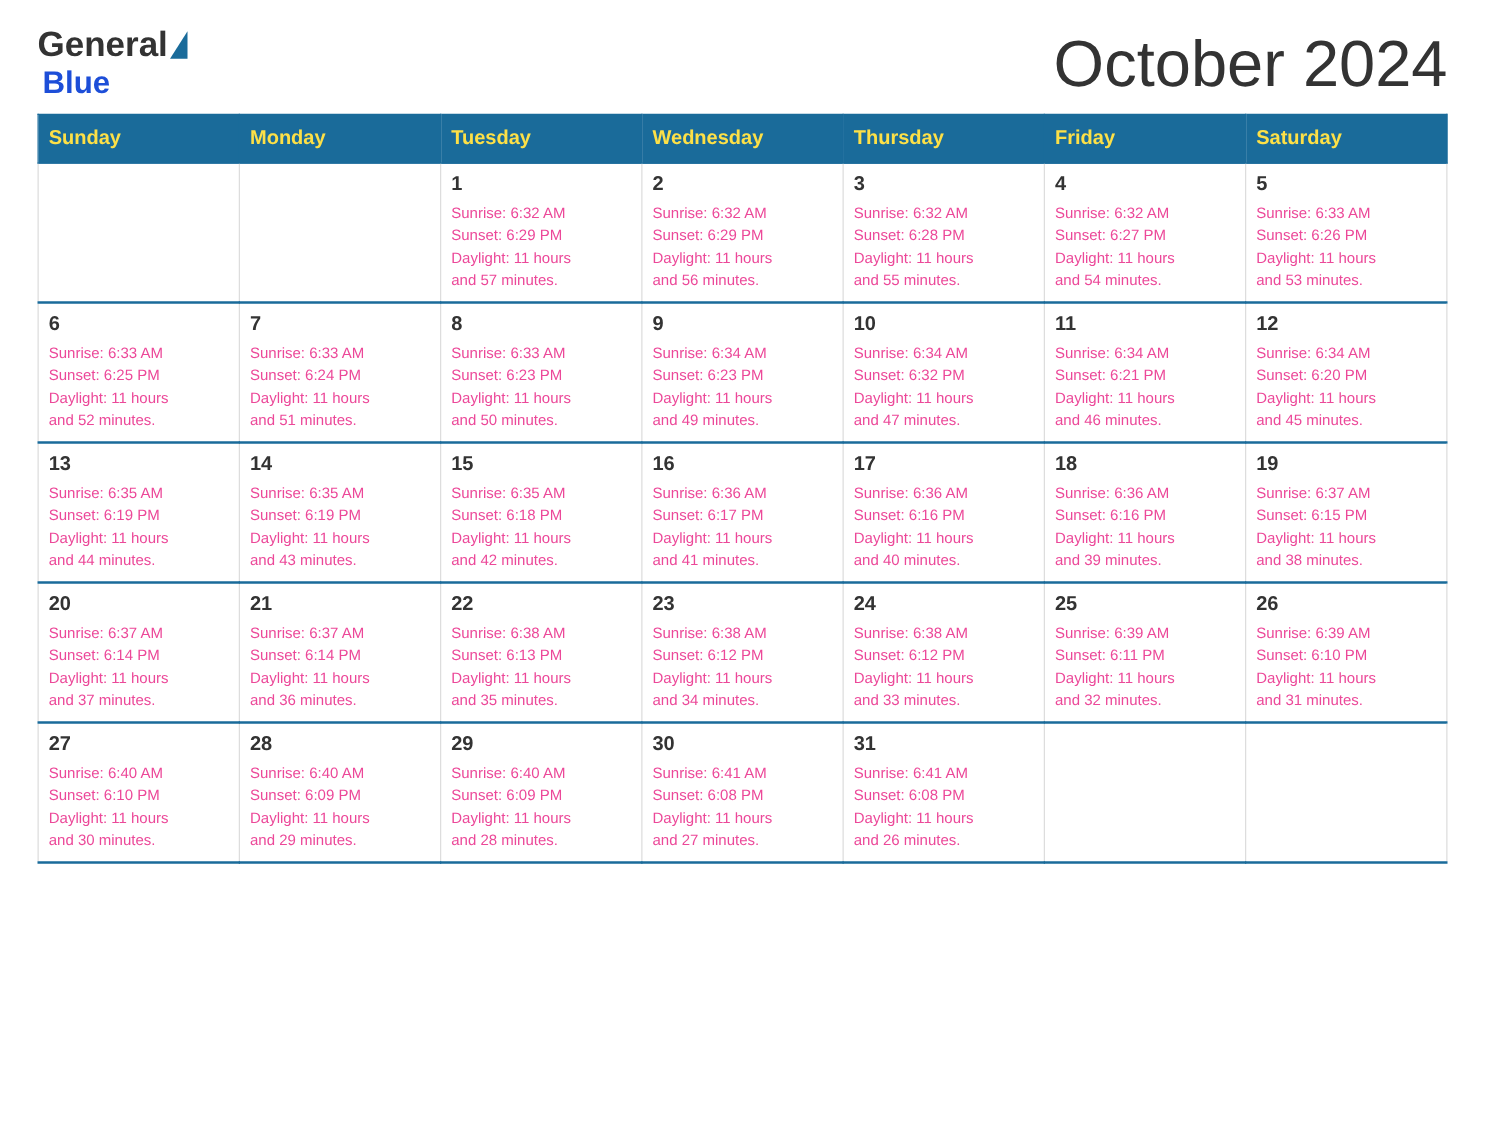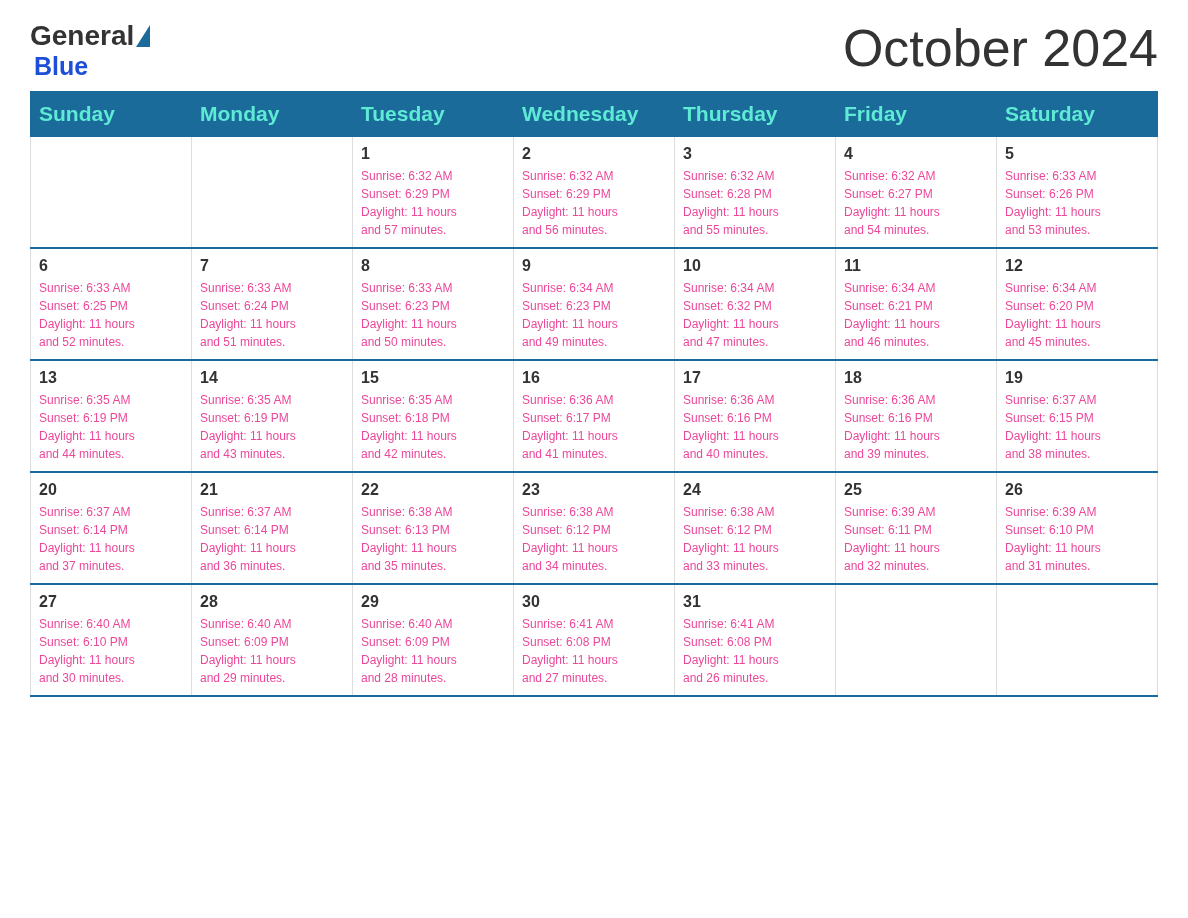--- a/index.html
+++ b/index.html
@@ -6,21 +6,21 @@
     body {
       font-family: Arial, sans-serif;
       background: #fff;
       padding: 20px 30px;
       width: 1188px;
       min-height: 918px;
     }
     .header {
       display: flex;
       justify-content: space-between;
-      align-items: flex-start;
+      align-items: flex-end;
       margin-bottom: 10px;
     }
     .logo {
       display: flex;
       flex-direction: column;
       align-items: flex-start;
     }
     .logo-text {
       display: flex;
       align-items: center;
@@ -61,22 +61,22 @@
     }
     .calendar {
       width: 100%;
       border-collapse: collapse;
       margin-top: 10px;
     }
     .calendar thead tr {
       background-color: #1a6b9a;
     }
     .calendar thead th {
-      color: #5eead4;
-      font-size: 21px;
+      color: #fde047;
+      font-size: 16px;
       font-weight: bold;
       padding: 10px 8px;
       text-align: left;
       border: 1px solid #1a6b9a;
     }
     .calendar tbody tr {
       border-bottom: 2px solid #1a6b9a;
     }
     .calendar tbody td {
       vertical-align: top;

